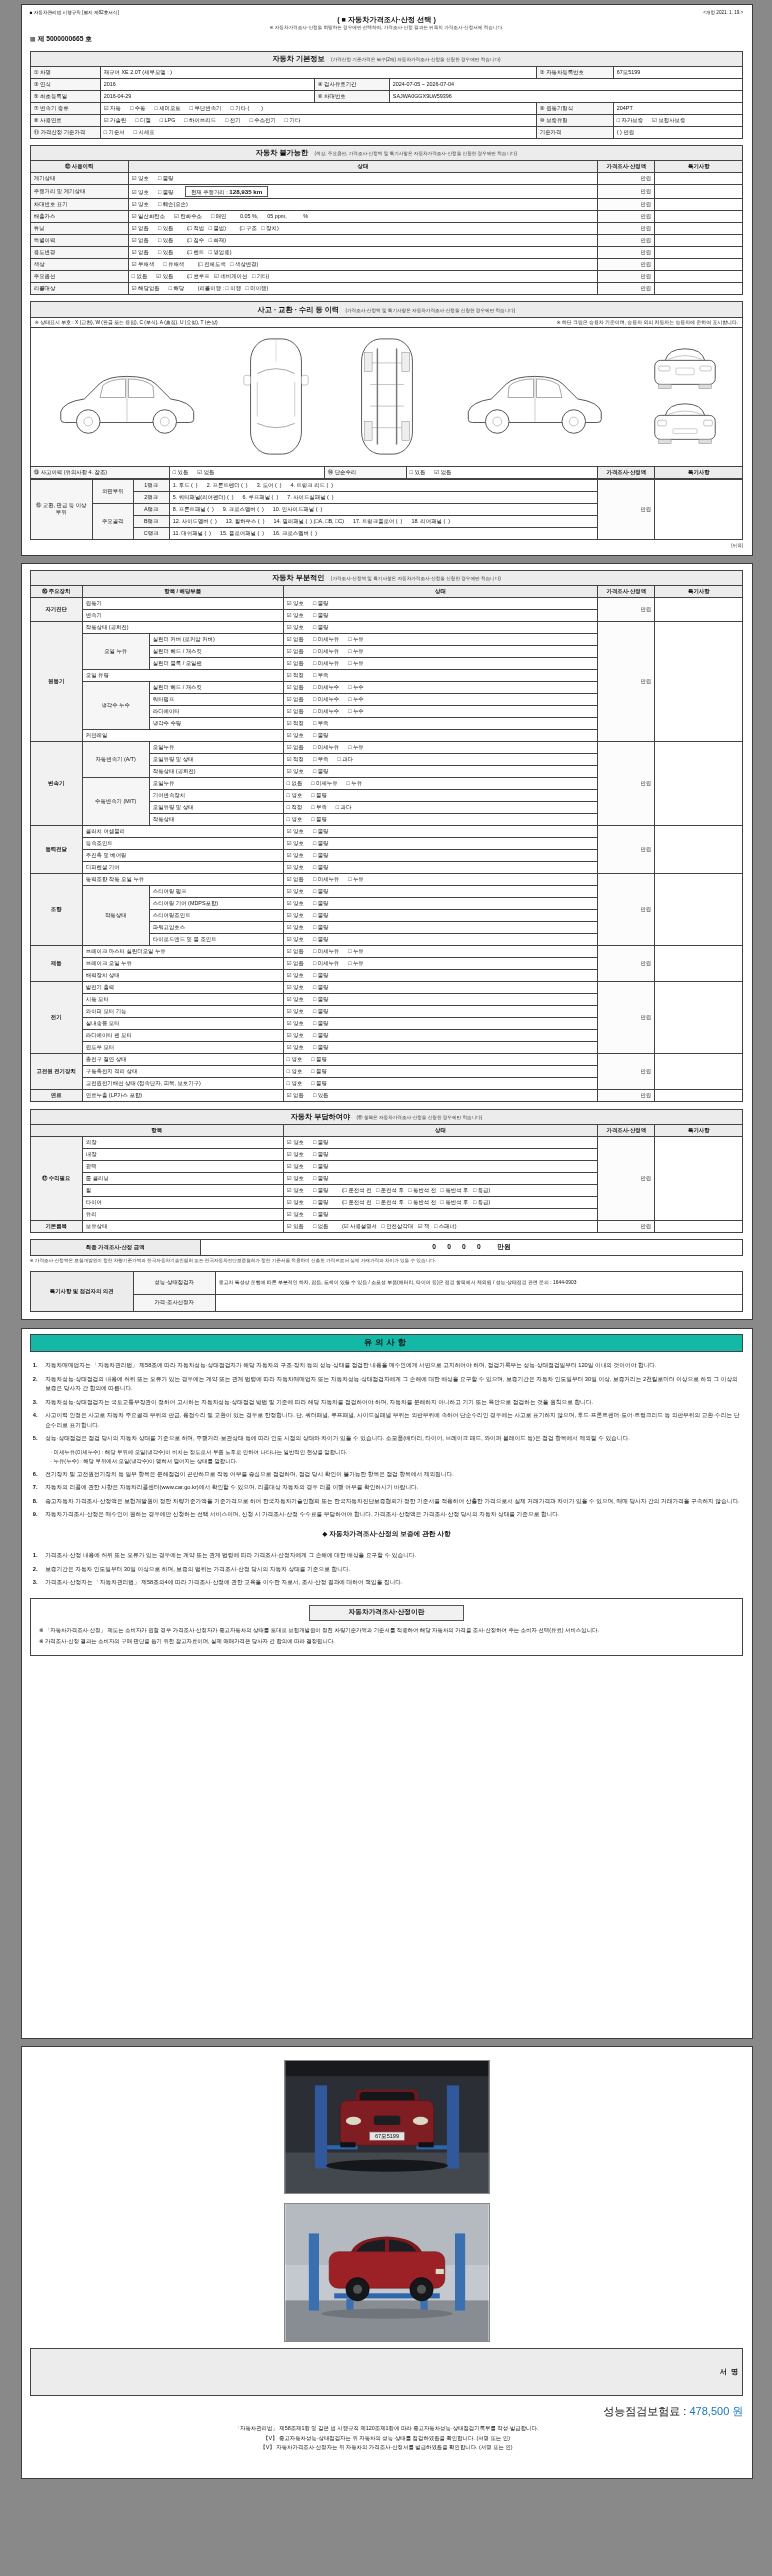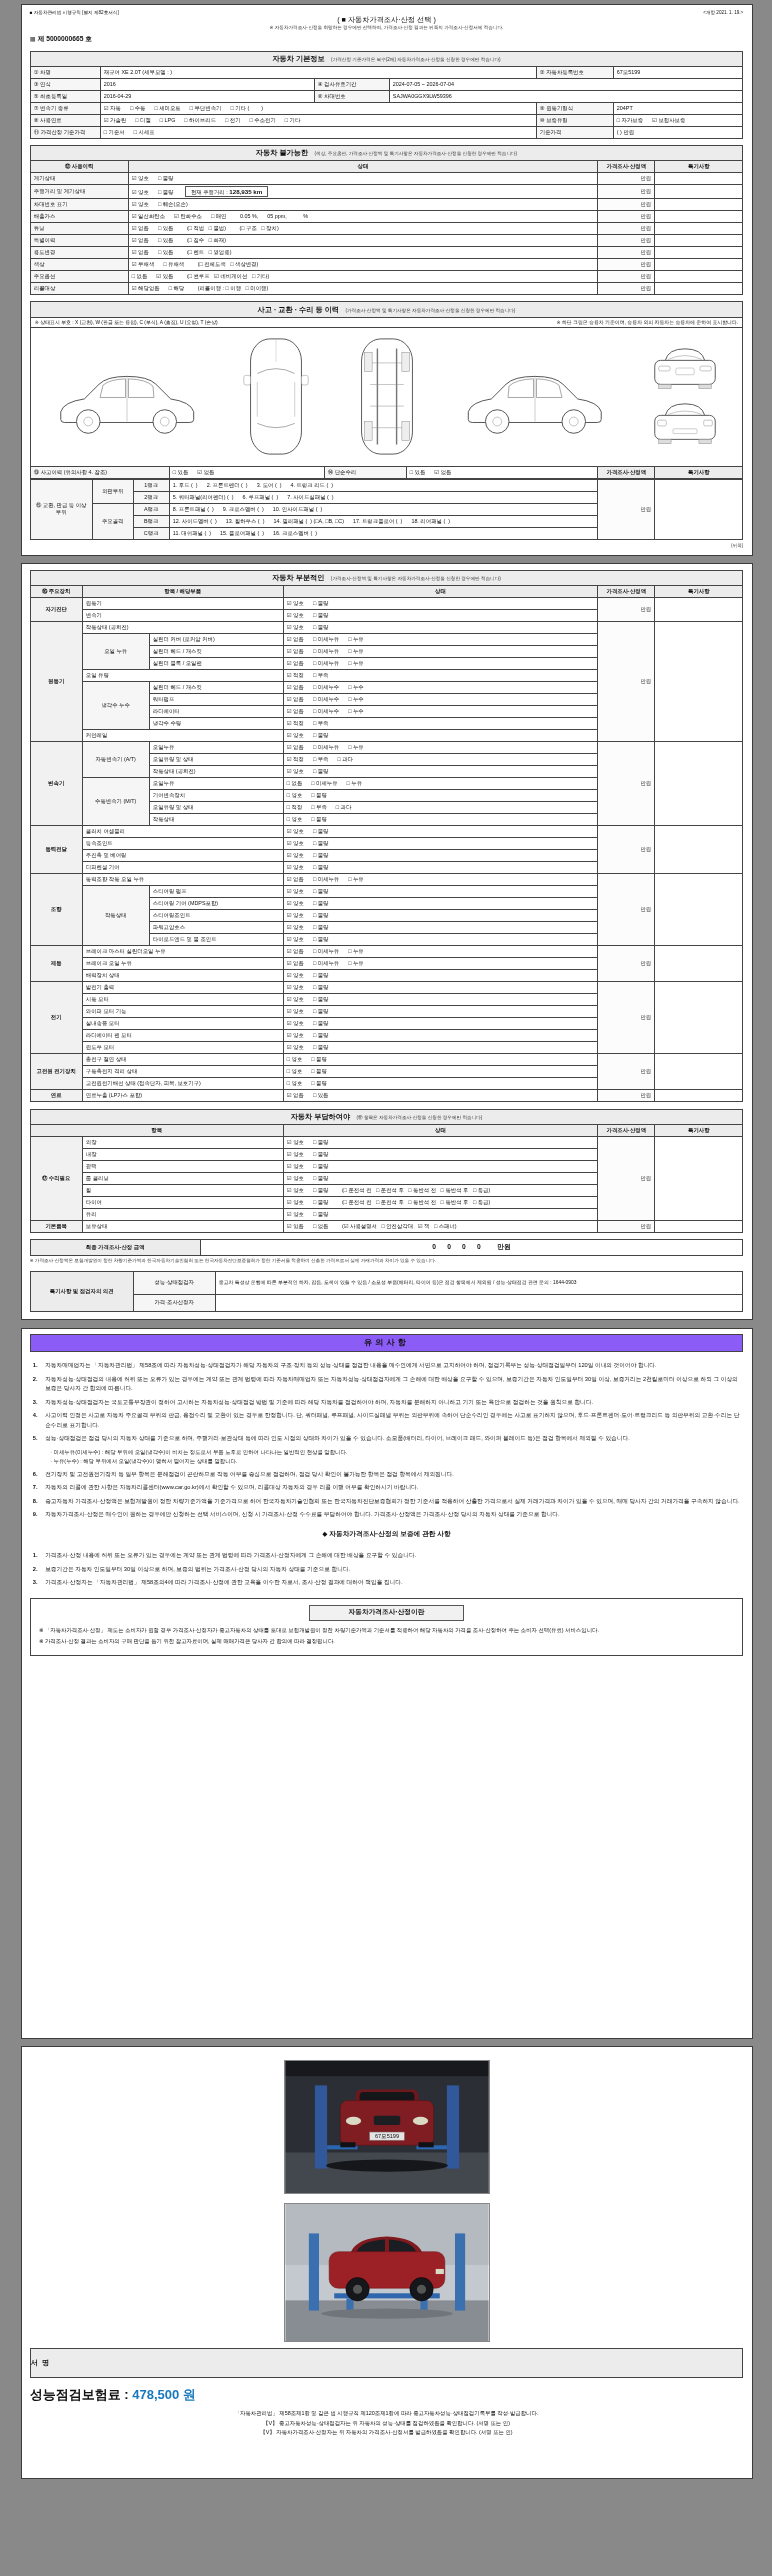--- a/index.html
+++ b/index.html
@@ -1,21 +1,21 @@
 <!DOCTYPE html>
 <html style="font-size:8.2px"><head>
 <meta charset="utf-8">
 <style>
   *{box-sizing:border-box;margin:0;padding:0}
   html,body{width:773px}
   body{background:#898989;font-family:"Liberation Sans","DejaVu Sans",sans-serif;color:#111;padding:4.1px 0 12.4px}
   .sheet{width:732px;margin:0 auto 7.2px auto;background:#fff;border:0.5px solid #3c3c3c;padding:5.2px 8.2px 7.2px}
   .form-note-row{display:flex;justify-content:space-between;font-size:4.6px;color:#111}
   .main-title{font-size:14px;font-weight:bold;text-align:center;letter-spacing:1.5px;margin:4.1px 0 1.5px}
-  .option-line{font-size:7.2px;font-weight:normal;text-align:center}
+  .option-line{font-size:7.2px;font-weight:bold;text-align:center}
   .option-note{font-size:4.6px;text-align:center;color:#333;margin-bottom:5.2px}
   .doc-no{font-size:6.7px;font-weight:bold;margin:1px 0 4.1px}
   .doc-no .ic{font-size:6.2px;margin-right:2.1px;color:#444}
   .sec{margin-top:6.2px}
   .sec-bar{border:0.5px solid #444;border-bottom:none;background:#ececec;text-align:center;padding:2.1px 0}
   .sec-bar .t{font-size:7.2px;font-weight:bold}
   .sec-bar .n{font-size:4.6px;color:#333;margin-left:4.1px;font-weight:normal}
   table{width:100%;border-collapse:collapse;table-layout:fixed}
   td{border:0.5px solid #444;font-size:5.4px;padding:1px 3.1px;height:12px;vertical-align:middle;word-break:break-all}
   td.lab{background:#f6f6f6}
@@ -24,33 +24,33 @@
   td.price{text-align:right;background:#fcfcfc;color:#333}
   td.center{text-align:center}
   td.dev{text-align:center;font-weight:bold;background:#f1f1f1}
   .mile-box{display:inline-block;border:0.5px solid #555;padding:0.5px 5.2px;margin-left:11.3px;background:#fff}
   .mile-box b{font-size:6.2px}
   .legend-row{display:flex;justify-content:space-between;border:0.5px solid #444;border-bottom:none;font-size:4.9px;padding:1.5px 4.1px;background:#fff}
   .diagrams{border:0.5px solid #444;display:flex;justify-content:space-around;align-items:center;padding:4.1px 2.1px;height:140px;background:#fff}
   .stacked-views{display:flex;flex-direction:column;gap:7.2px;align-items:center}
   .page-mark{text-align:right;font-size:4.6px;color:#444;margin-top:3.1px}
   .final-note{font-size:4.6px;color:#333;margin-top:2.1px;line-height:1.5}
-  .notes-bar{border:0.5px solid #444;background:#8b5cf6;text-align:center;padding:2.6px 0;font-size:8.2px;font-weight:bold;letter-spacing:3.1px}
+  .notes-bar{border:0.5px solid #444;background:#14b8a6;text-align:center;padding:2.6px 0;font-size:8.2px;font-weight:bold;letter-spacing:3.1px}
   .notes-body{padding:5.2px 3.1px 0}
   .note-item{font-size:5.7px;line-height:1.65;margin:4.1px 0;display:flex}
   .note-item .no{flex:none;width:12.4px;font-weight:bold}
   .note-sub{font-size:5.4px;line-height:1.6;margin:1px 0 1px 17.5px;color:#222}
   .warranty-title{text-align:center;font-weight:bold;font-size:6.7px;margin:10.3px 0 3.1px}
   .def-box{border:0.8px solid #444;margin-top:10.3px;padding:6.2px 8.2px}
   .def-box .bt{display:block;width:155px;margin:0 auto 5.2px;text-align:center;font-weight:bold;font-size:6.7px;border:0.5px solid #555;background:#f1f1f1;padding:2.1px 0}
   .box-line{font-size:5.4px;line-height:1.65;margin:2.6px 0}
   .photo-wrap{display:flex;flex-direction:column;align-items:center;gap:9.3px;margin:8.2px 0 5.2px}
   .photo{border:0.5px solid #888;display:block}
-  .sign-bar{border:0.5px solid #444;background:#ececec;text-align:left;padding:9px 0;font-size:7.2px;font-weight:bold;letter-spacing:4.1px;margin-top:5.2px}
-  .premium{text-align:left;font-size:13px;font-weight:bold;margin:8.2px 0 6.2px}
+  .sign-bar{border:0.5px solid #444;background:#ececec;text-align:right;padding:18px 0;font-size:7.2px;font-weight:bold;letter-spacing:4.1px;margin-top:5.2px}
+  .premium{text-align:right;font-size:11px;font-weight:normal;margin:8.2px 0 6.2px}
   .premium .amt{color:#1878be}
   .sign-line{text-align:center;font-size:5.4px;margin:2.6px 0;color:#111}
   svg text{font-family:"Liberation Sans","DejaVu Sans",sans-serif}
 </style>
 </head>
 <body>
 
 <div class="sheet">
   <div class="form-note-row">
     <span>■ 자동차관리법 시행규칙 [별지 제82호서식]</span>

